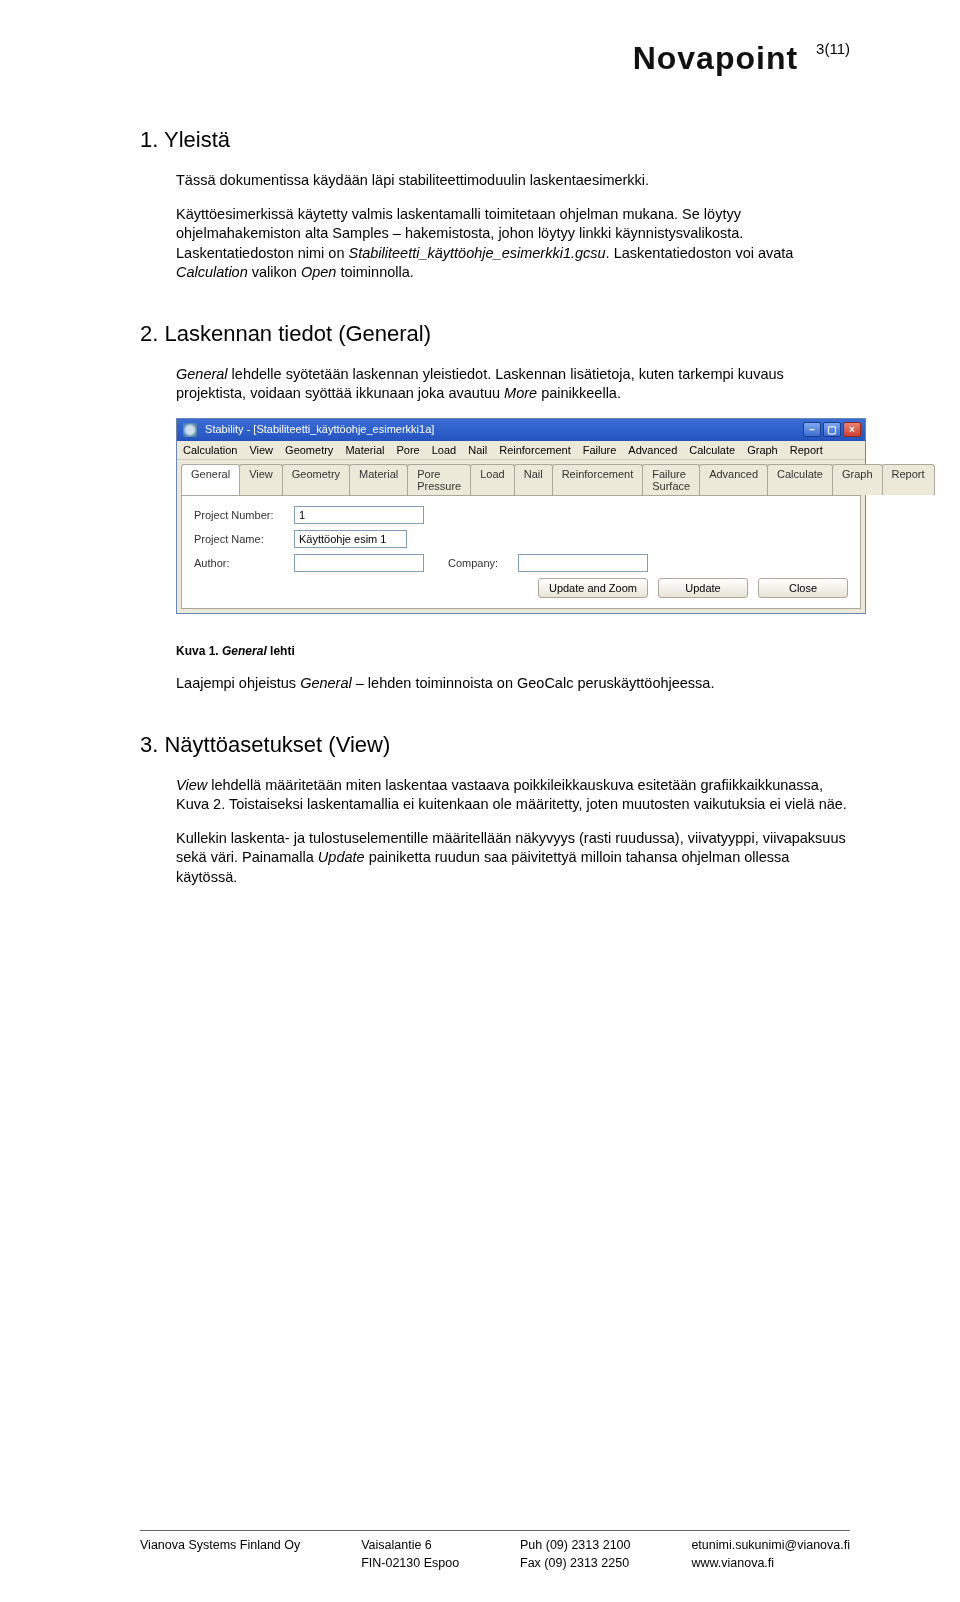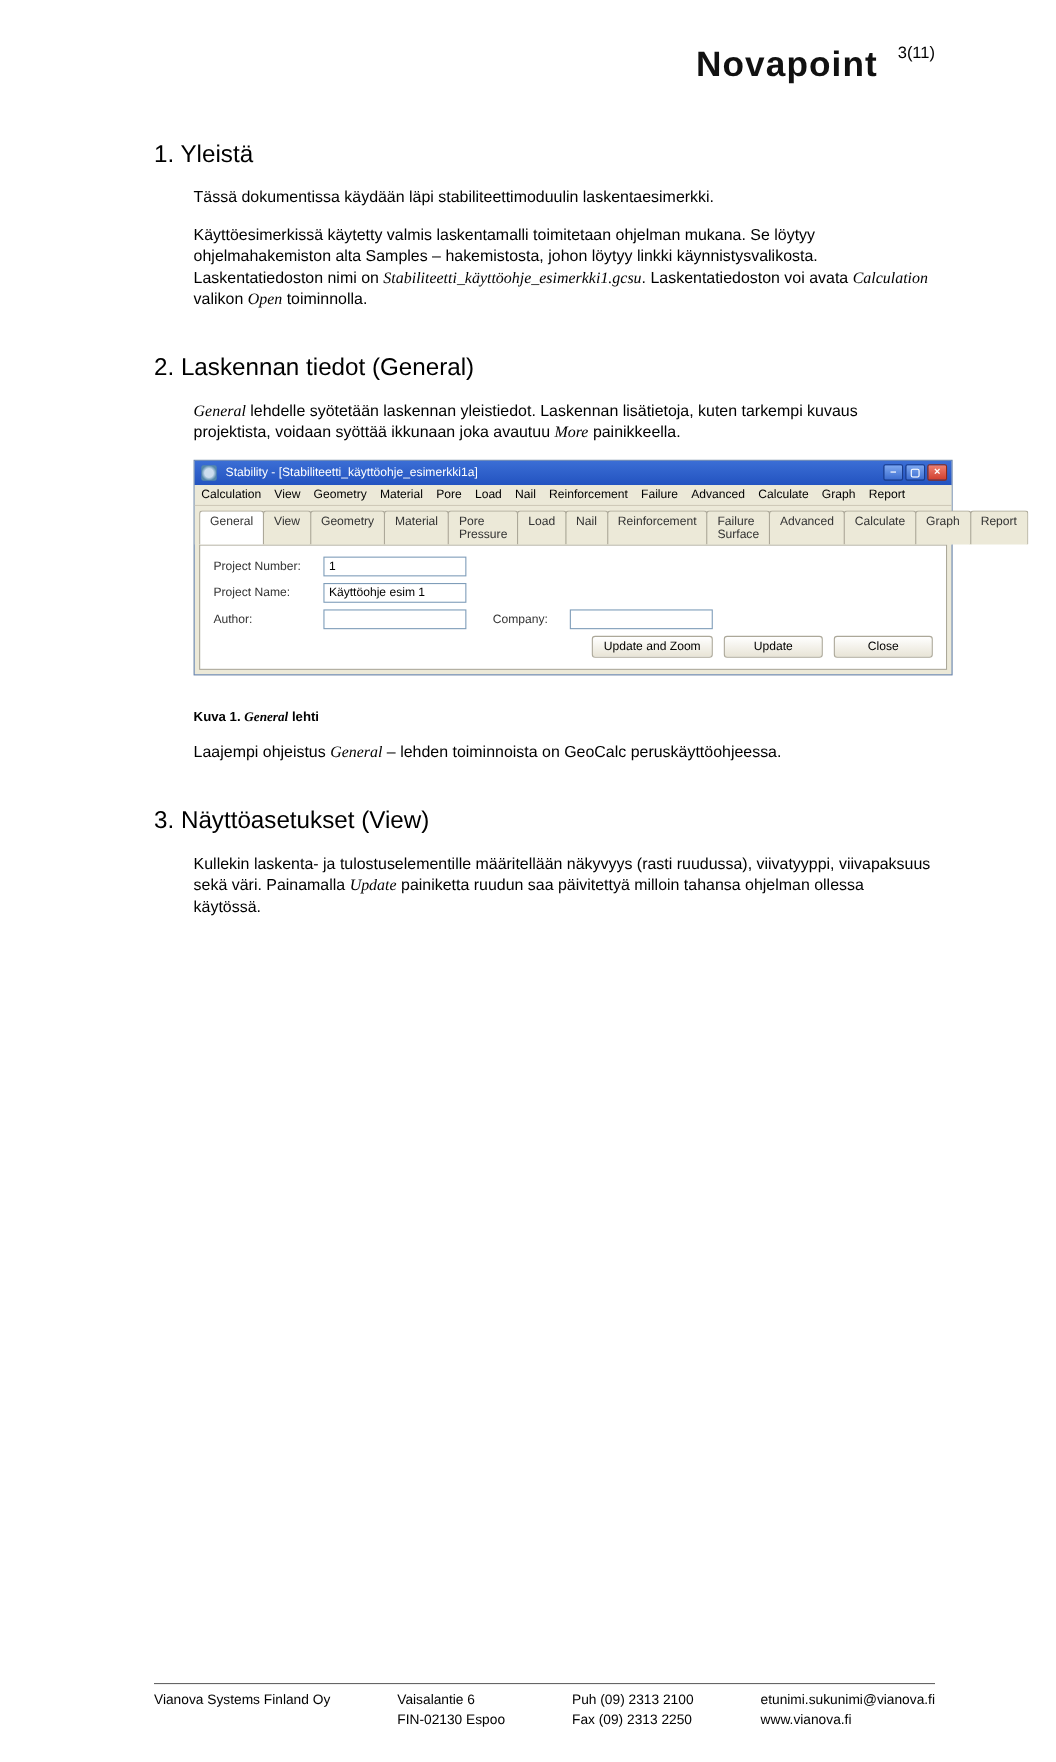--- a/index.html
+++ b/index.html
@@ -37,21 +37,21 @@
     margin-bottom: 18px;
   }
   .indent {
     margin-left: 36px;
   }
   p.body {
     font-size: 14.5px;
     line-height: 1.35;
     margin-bottom: 14px;
   }
-  .italic { font-style: italic; font-family: Liberation Serif, serif; }
+  .italic { font-style: italic; }
   .bold { font-weight: 700; }
   .sect { margin-top: 38px; }
   .caption { font-size: 12px; margin: 30px 0 16px 0; }
   
   .app-window {
     width: 690px;
     border: 1px solid #6986b5;
     background: #ece9d8;
     font-family: Tahoma, Arial, sans-serif;
     font-size: 11px;
@@ -225,21 +225,21 @@
           <span class="tab">Graph</span>
           <span class="tab">Report</span>
         </div>
         <div class="tabbody">
           <div class="frow">
             <span class="flabel">Project Number:</span>
             <input class="finput" style="width: 130px;" value="1">
           </div>
           <div class="frow">
             <span class="flabel">Project Name:</span>
-            <input class="finput" style="width: 130px;" value="Käyttöohje esim 1">
+            <input class="finput" style="width: 113px;" value="Käyttöohje esim 1">
           </div>
           <div class="frow">
             <span class="flabel">Author:</span>
             <input class="finput" style="width: 130px;" value="">
             <span class="flabel" style="width:70px;margin-left:24px">Company:</span>
             <input class="finput" style="width: 130px;" value="">
           </div>
           <div class="btnrow">
             <span class="winbtn">Update and Zoom</span>
             <span class="winbtn">Update</span>
@@ -254,20 +254,23 @@
 
       <p class="body">
         <span>Laajempi ohjeistus </span><span class="italic">General</span><span> – lehden toiminnoista on GeoCalc peruskäyttöohjeessa.</span>
       </p>
     </div>
   </div>
 
   <div class="sect">
     <h1 class="h">3. Näyttöasetukset (View)</h1>
     <div class="indent">
+      <p class="body">
+        <span class="italic">View</span><span> lehdellä määritetään miten laskentaa vastaava poikkileikkauskuva esitetään grafiikkaikkunassa, Kuva 2. Toistaiseksi laskentamallia ei kuitenkaan ole määritetty, joten muutosten vaikutuksia ei vielä näe.</span>
+      </p>
       <p class="body">
         <span>Kullekin laskenta- ja tulostuselementille määritellään näkyvyys (rasti ruudussa), viivatyyppi, viivapaksuus sekä väri. Painamalla </span><span class="italic">Update</span><span> painiketta ruudun saa päivitettyä milloin tahansa ohjelman ollessa käytössä.</span>
       </p>
     </div>
   </div>
 
 </div>
 
 <div class="footer">
   <hr class="footerline">

